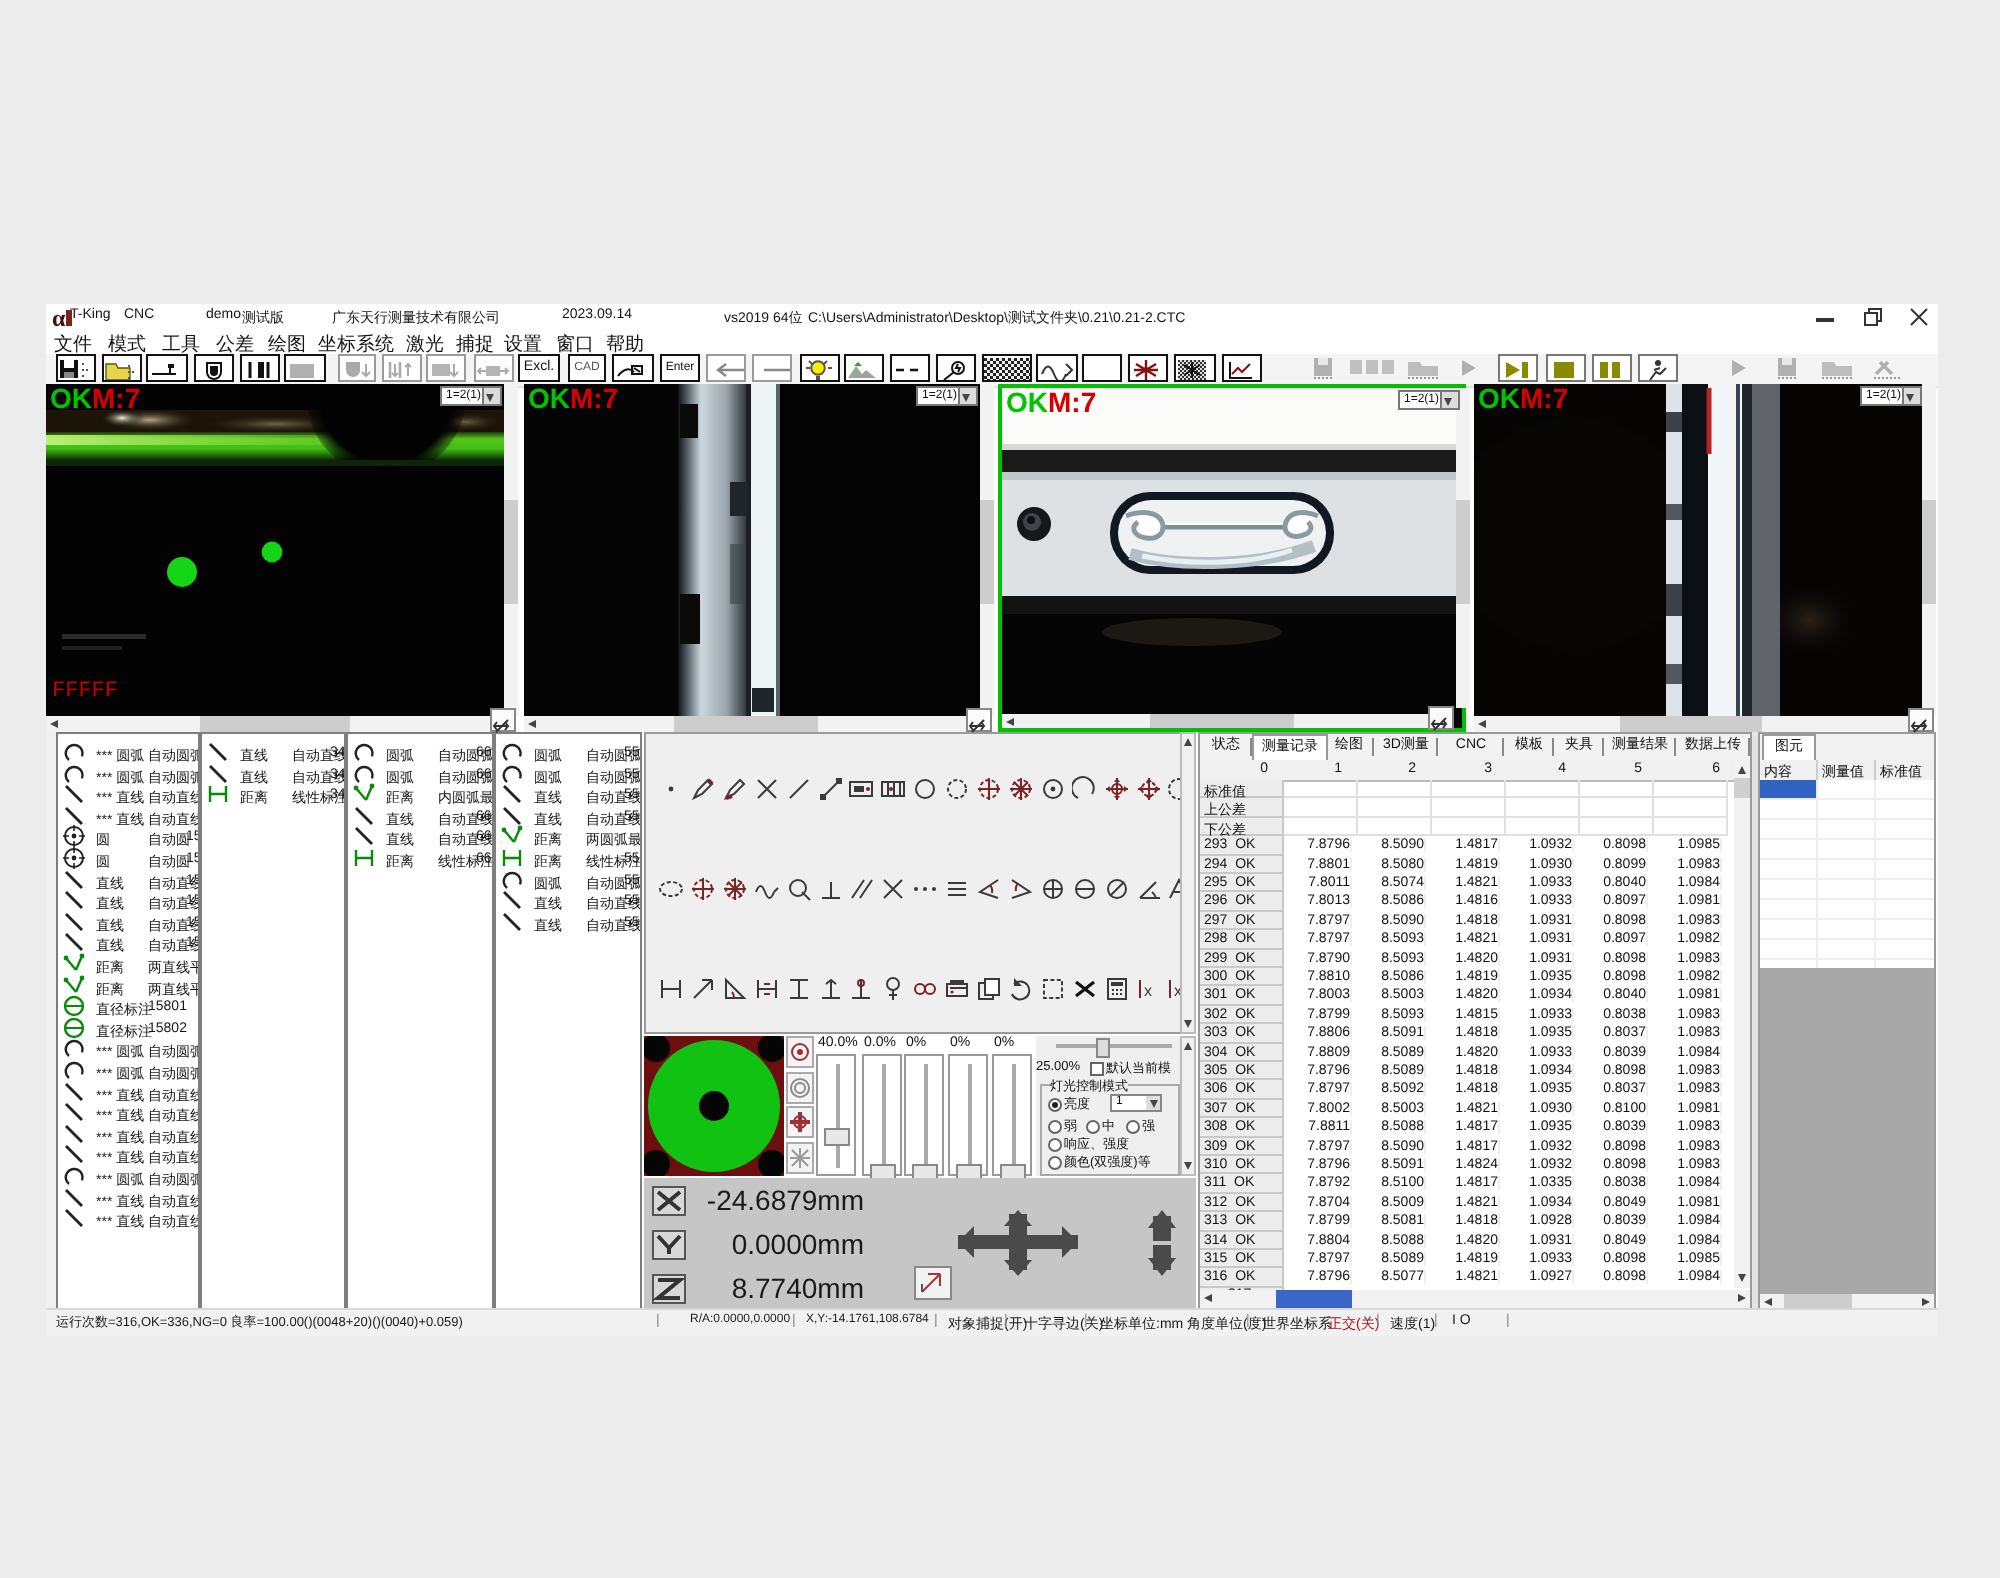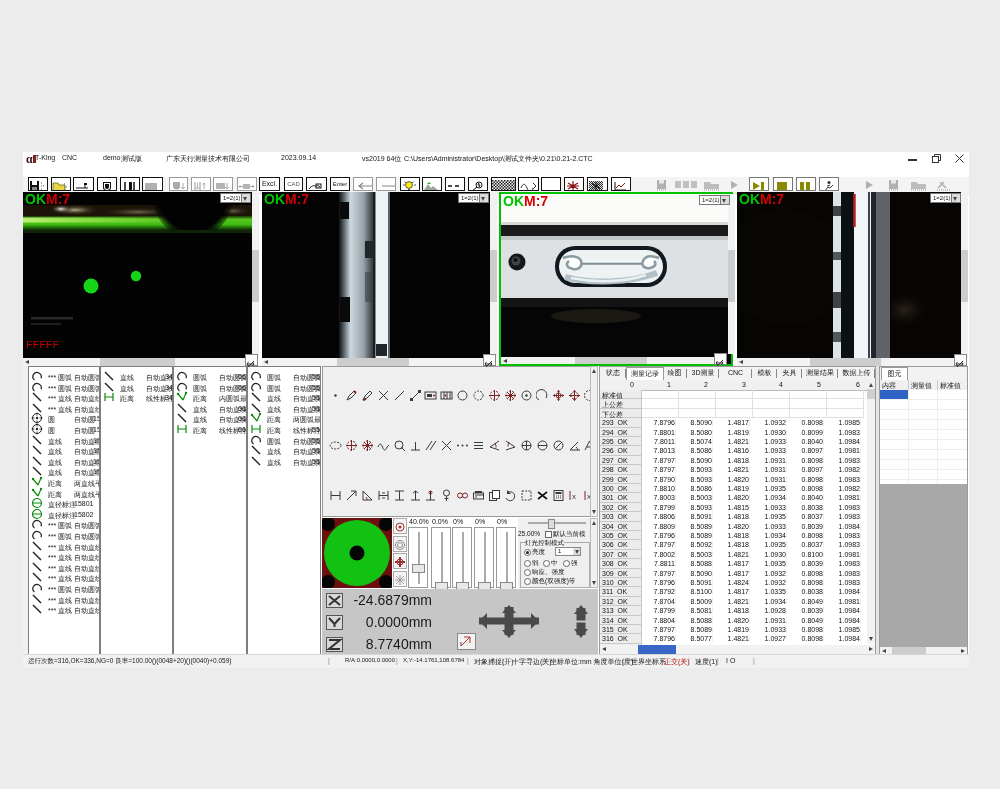--- a/index.html
+++ b/index.html
@@ -52,20 +52,33 @@
  <span class="a nw" style="left:381px;top:2px;">C:\Users\Administrator\Desktop\测试文件夹\0.21\0.21-2.CTC</span>
  <div class="a" style="left:885px;top:7px;width:9px;height:1.5px;background:#333;"></div>
  <svg class="a" style="left:909px;top:2px;" width="9" height="9">
         <rect x="0.5" y="2.5" width="6" height="6" fill="#fff" stroke="#333"></rect>
         <path d="M2.5 2.5v-2h6v6h-2" fill="none" stroke="#333"></path>
       </svg>
  <svg class="a" style="left:932px;top:2px;" width="9" height="9">
         <path d="M0.5 0.5l8 8M8.5 0.5l-8 8" stroke="#333"></path>
       </svg>
 </div>
+<div class="a" style="left:0;top:14px;width:946px;height:11px;background:#fff;font-size:9.5px;color:#141414;">
+<span class="a nw" style="left:4px;top:0px;">文件</span>
+<span class="a nw" style="left:31px;top:0px;">模式</span>
+<span class="a nw" style="left:58px;top:0px;">工具</span>
+<span class="a nw" style="left:85px;top:0px;">公差</span>
+<span class="a nw" style="left:111px;top:0px;">绘图</span>
+<span class="a nw" style="left:136px;top:0px;">坐标系统</span>
+<span class="a nw" style="left:180px;top:0px;">激光</span>
+<span class="a nw" style="left:205px;top:0px;">捕捉</span>
+<span class="a nw" style="left:229px;top:0px;">设置</span>
+<span class="a nw" style="left:255px;top:0px;">窗口</span>
+<span class="a nw" style="left:280px;top:0px;">帮助</span>
+</div>
 <div class="a" style="left:0;top:25px;width:946px;height:16px;background:#f4f4f4;border-bottom:1px solid #e0e0e0;">
 <div class="tb" style="left:5px;width:20px;"><svg width="17" height="12">
           <rect x="1" y="1" width="9" height="9" fill="#111"></rect>
           <rect x="3" y="1" width="5" height="4" fill="#fff"></rect>
           <rect x="3" y="7" width="5" height="3" fill="#888"></rect>
           <path d="M12 3l2 0M12 6l3 0M12 9l2 0" stroke="#555" stroke-width="1" stroke-dasharray="1 1"></path>
         </svg></div>
 <div class="tb" style="left:28px;width:20px;"><svg width="17" height="12">
           <path d="M1 3h5l1 2h6v6H1z" fill="#e8d44a" stroke="#5a5a00" stroke-width="0.7"></path>
           <path d="M12 4l2 0M12 7l3 0M12 10l2 0" stroke="#555" stroke-width="1" stroke-dasharray="1 1"></path>

